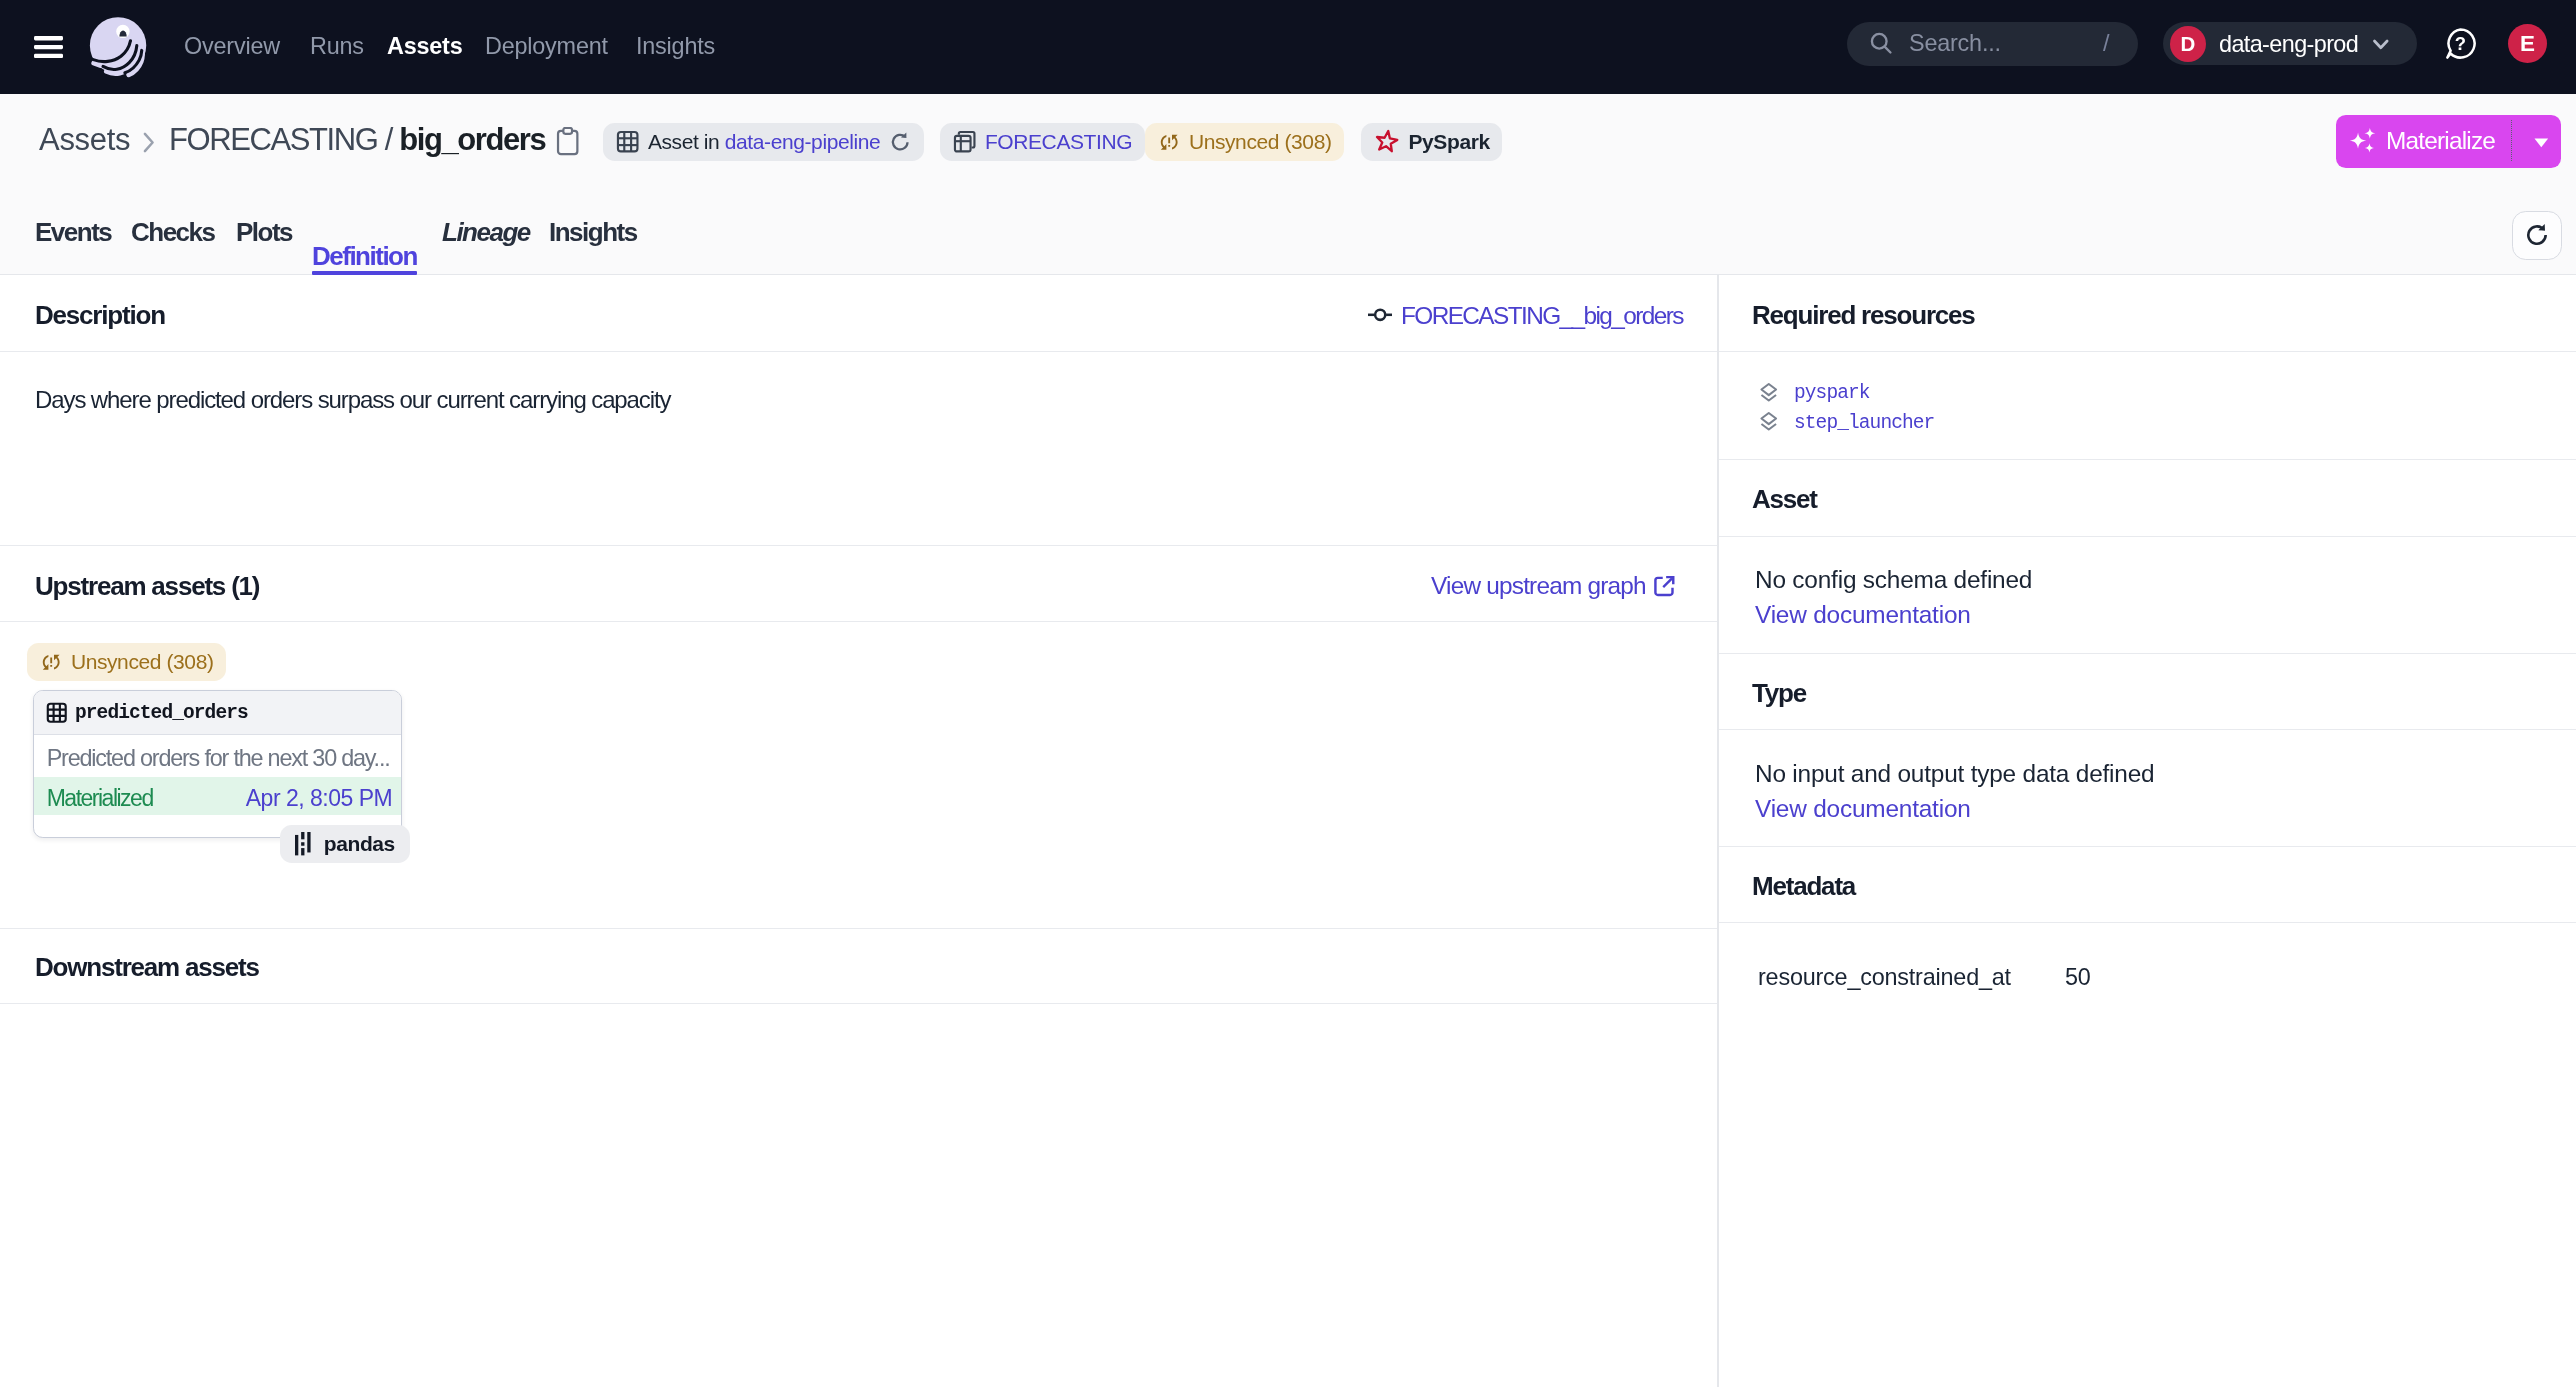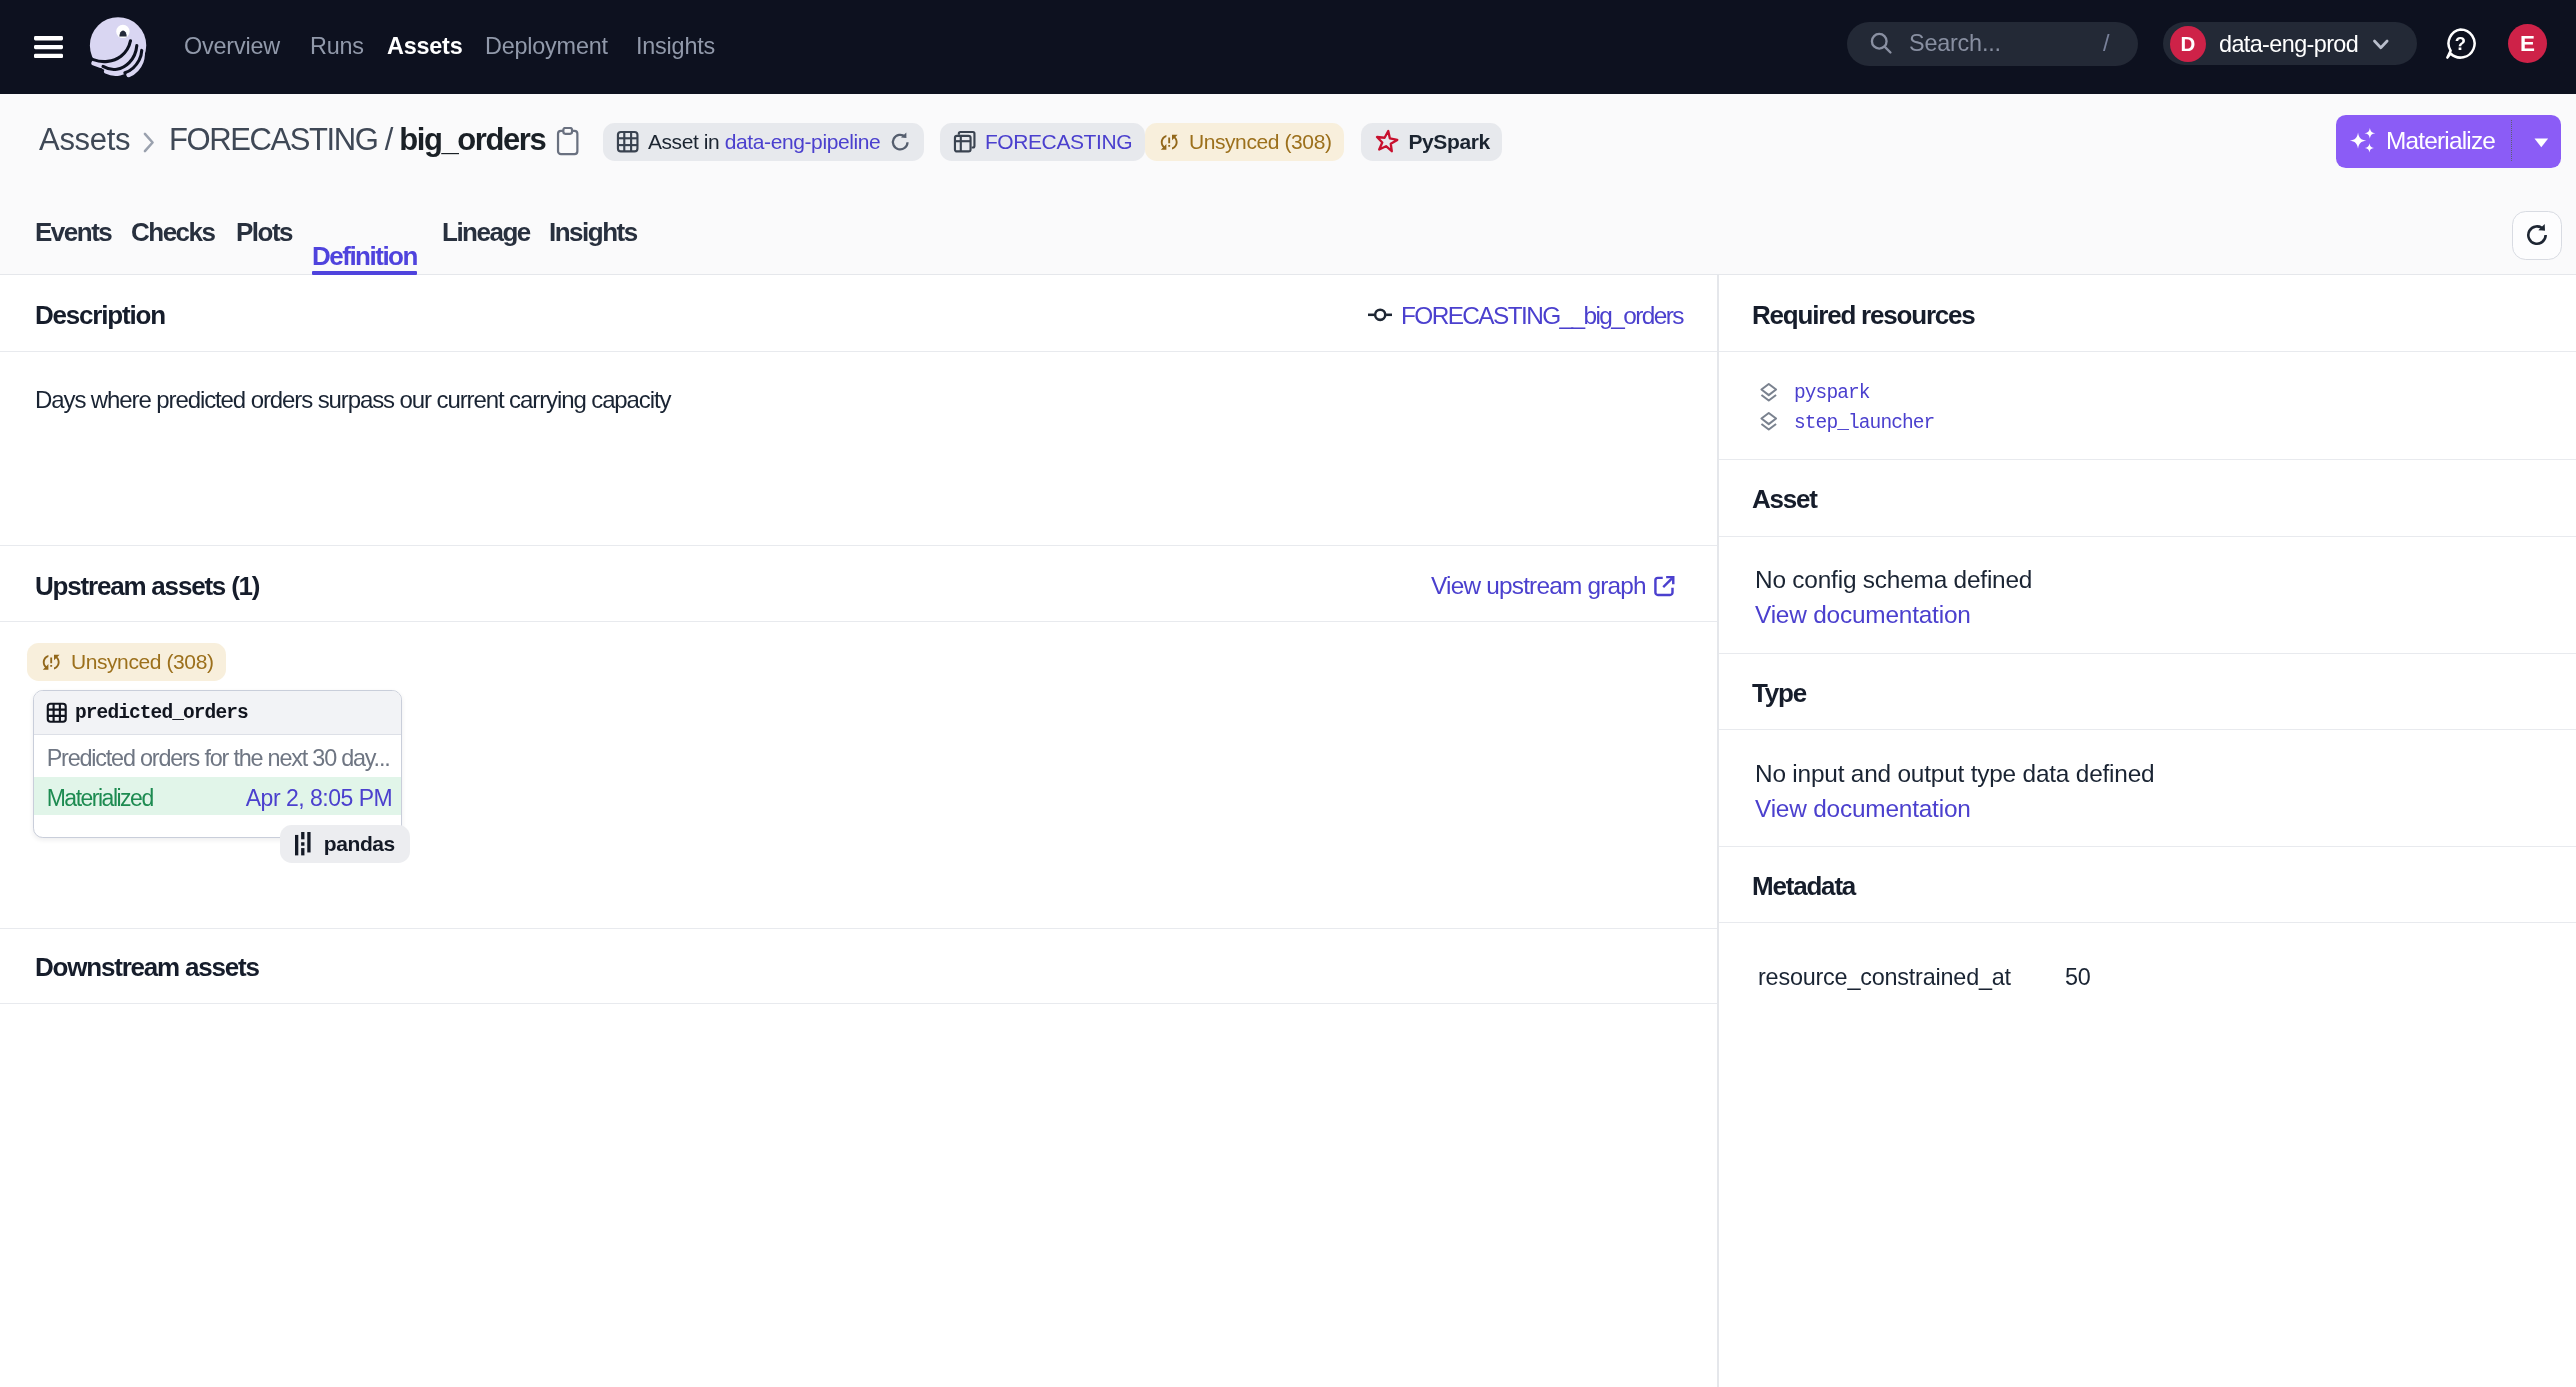--- a/index.html
+++ b/index.html
@@ -134,38 +134,38 @@
     <span>Unsynced (308)</span>
   </div>
 
   <div class="tag abs" style="left:1361px;top:29px;">
     <svg width="26" height="26" viewBox="0 0 27 27">
       <path d="M14.8 2.1 L16.5 9.8 L24.2 11.3 L17.4 15.3 L18.5 23.1 L12.5 17.9 L5.4 21.3 L8.6 14.0 L3.1 8.3 L11.0 9.1 Z" fill="none" stroke="#C8102E" stroke-width="2.4" stroke-linejoin="round"></path>
     </svg>
     <span style="font-weight:600;">PySpark</span>
   </div>
 
-  <div class="abs" style="left:2336px;top:20.5px;width:225px;height:53px;border-radius:9.8px;background:#8b5cf6;">
+  <div class="abs" style="left:2336px;top:20.5px;width:225px;height:53px;border-radius:9.8px;background:#d946ef;">
     <svg class="abs" style="left:11.7px;top:11.7px" width="31" height="31" viewBox="0 0 34 34">
       <path d="M11 7 C12 13 14 15 20 16 C14 17 12 19 11 25 C10 19 8 17 2 16 C8 15 10 13 11 7 Z" fill="#fff"></path>
       <path d="M24 2 C24.6 6 26 7.4 30 8 C26 8.6 24.6 10 24 14 C23.4 10 22 8.6 18 8 C22 7.4 23.4 6 24 2 Z" fill="#fff"></path>
       <path d="M23.5 19 C24 22.4 25.2 23.6 28.5 24 C25.2 24.4 24 25.6 23.5 29 C23 25.6 21.8 24.4 18.5 24 C21.8 23.6 23 22.4 23.5 19 Z" fill="#fff"></path>
     </svg>
     <span class="abs" style="left:50px;top:12.7px;font-size:24.4px;color:#fff;letter-spacing:-0.8px;">Materialize</span>
     <div class="abs" style="left:175px;top:5.9px;width:0;height:41px;border-left:1.5px dotted #5A6272;"></div>
     <svg class="abs" style="left:197px;top:22.4px" width="16.6" height="11.7" viewBox="0 0 17 12">
       <path d="M1.5 1.5 h14 L8.5 10.5 Z" fill="#fff"></path>
     </svg>
   </div>
 
   <span class="tab abs" style="left:35px;top:123px;">Events</span>
   <span class="tab abs" style="left:131px;top:123px;">Checks</span>
   <span class="tab abs" style="left:236px;top:123px;">Plots</span>
   <span class="tab active abs" style="left:312px;top:123px;">Definition</span>
-  <span class="tab abs" style="left:442px;top:123px;">Lineage</span>
+  <span class="tab abs" style="left:442px;top:123px;font-style:italic;">Lineage</span>
   <span class="tab abs" style="left:549px;top:123px;">Insights</span>
   <div class="abs" style="left:312px;top:177px;width:105px;height:4.4px;background:#4F43DD;border-radius:1px;"></div>
 
   <div class="abs" style="left:2512px;top:117px;width:50px;height:49px;border:1.5px solid #D8DBE2;border-radius:13.7px;background:#FDFDFE;">
     <svg class="abs" style="left:10.7px;top:9.8px" width="26" height="26" viewBox="0 0 27 27">
       <path d="M22.5 13.5 a9 9 0 1 1 -2.7 -6.4" fill="none" stroke="#1E2633" stroke-width="2.7"></path>
       <path d="M21.5 2 L21.8 9 L14.9 8.5 Z" fill="#1E2633"></path>
     </svg>
   </div>
 </div>

